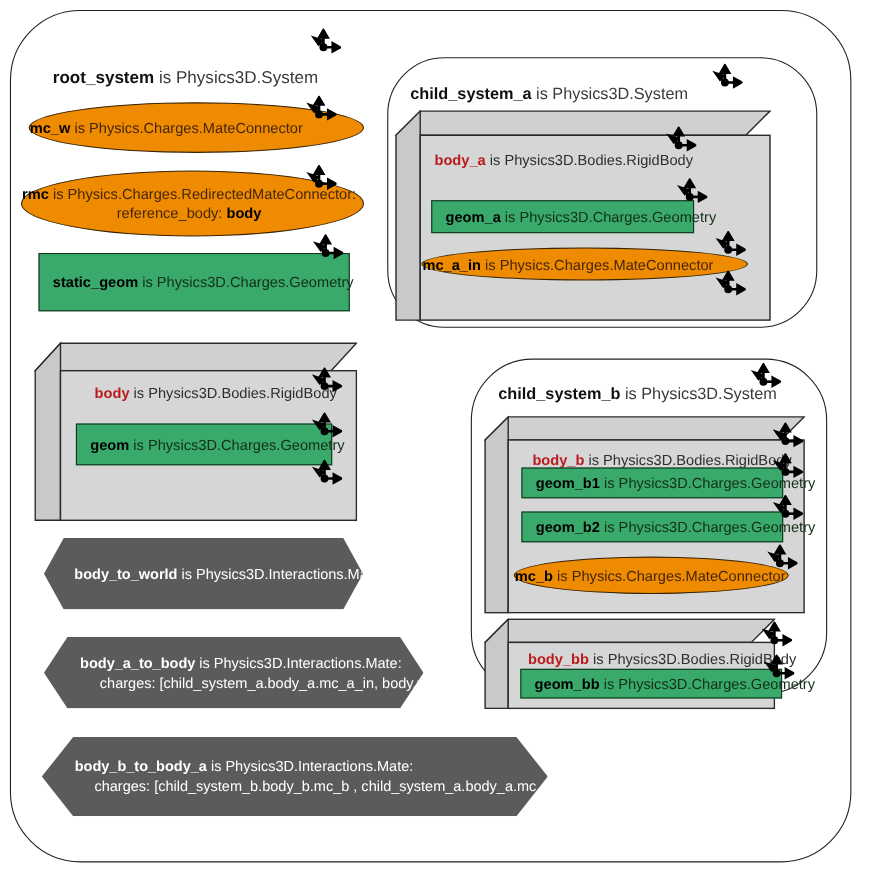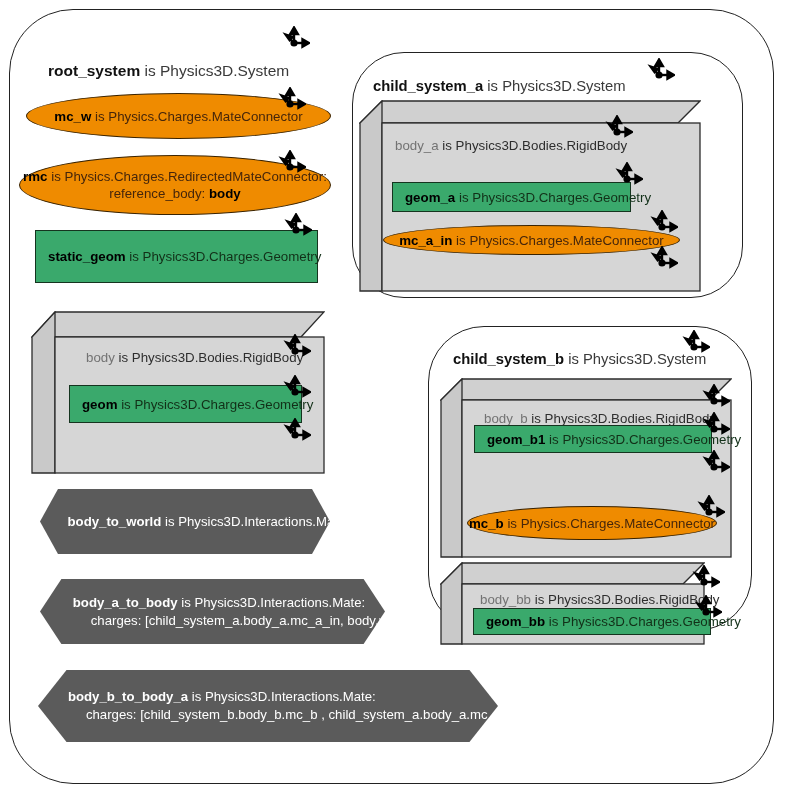--- a/index.html
+++ b/index.html
@@ -12,31 +12,31 @@
 
   
   .system{border:1.3px solid #222;border-radius:64px;background:transparent;}
   .system > .sys-label{
       position:absolute;white-space:nowrap;font-size:14.5px;color:#3a3a3a;}
   .sys-label b{color:#111;font-weight:bold;text-align:center;}
 
   
   .body3d{}
   .body3d .lbl{position:absolute;white-space:nowrap;font-size:13.3px;color:#2e2e2e;}
-  .body3d .lbl b{color:#737373;font-weight:normal;}
+  .body3d .lbl b{color:#b91c1c;font-weight:bold;}
 
   
   .geom{background:#3aa96c;border:1.2px solid #15341f;box-sizing:border-box;
         display:flex;align-items:center;}
   .geom span{padding-left:12px;white-space:nowrap;font-size:13.3px;color:#123018;}
   .geom span b{color:#000;font-weight:bold;margin-top:36px;}
 
   
   .mate{background:#ef8b00;border:1.2px solid #3a2300;border-radius:50%;
-        box-sizing:border-box;display:flex;align-items:center;justify-content:center;}
+        box-sizing:border-box;display:flex;align-items:center;justify-content:flex-start;}
   .mate span{white-space:nowrap;font-size:13.3px;color:#46260a;}
   .mate span b{color:#000;font-weight:bold;}
 
   
   .hex{background:#5b5b5b;color:#ffffff;box-sizing:border-box;
        clip-path:polygon(6.2% 0%, 93.8% 0%, 100% 50%, 93.8% 100%, 6.2% 100%, 0% 50%);
        display:flex;align-items:center;}
   .hex .htext{padding-left:9.5%;font-size:13.2px;line-height:1.35;white-space:nowrap;}
   .hex .htext b{font-weight:bold;}
   .hex .l2{display:block;padding-left:18px;}
@@ -340,20 +340,23 @@
           <polygon points="14,1.5 10.2,8 17.8,8"></polygon>
       <line x1="14" y1="17" x2="25" y2="17"></line>
           <polygon points="29,17 22.5,13.4 22.5,20.6"></polygon>
       <line x1="14" y1="17" x2="8.5" y2="11.5"></line>
           <polygon points="5.6,8.6 9.6,14.2 12.8,11.0"></polygon>
       <circle cx="14" cy="17" r="3.6" stroke="none"></circle>
     </g>
       </svg>
   </div>
 
+  <div class="node geom" style="left:474px;top:465px;width:238px;height:28px;">
+    <span><b>geom_b2</b><i style="font-style:normal"> is Physics3D.Charges.Geometry</i></span>
+  </div>
   <div class="frame-icon" style="left:700px;top:450px;">
     <svg viewBox="0 0 30 30">
         <g stroke="#000" stroke-width="2.4" fill="#000">
       <line x1="14" y1="17" x2="14" y2="5"></line>
           <polygon points="14,1.5 10.2,8 17.8,8"></polygon>
       <line x1="14" y1="17" x2="25" y2="17"></line>
           <polygon points="29,17 22.5,13.4 22.5,20.6"></polygon>
       <line x1="14" y1="17" x2="8.5" y2="11.5"></line>
           <polygon points="5.6,8.6 9.6,14.2 12.8,11.0"></polygon>
       <circle cx="14" cy="17" r="3.6" stroke="none"></circle>

